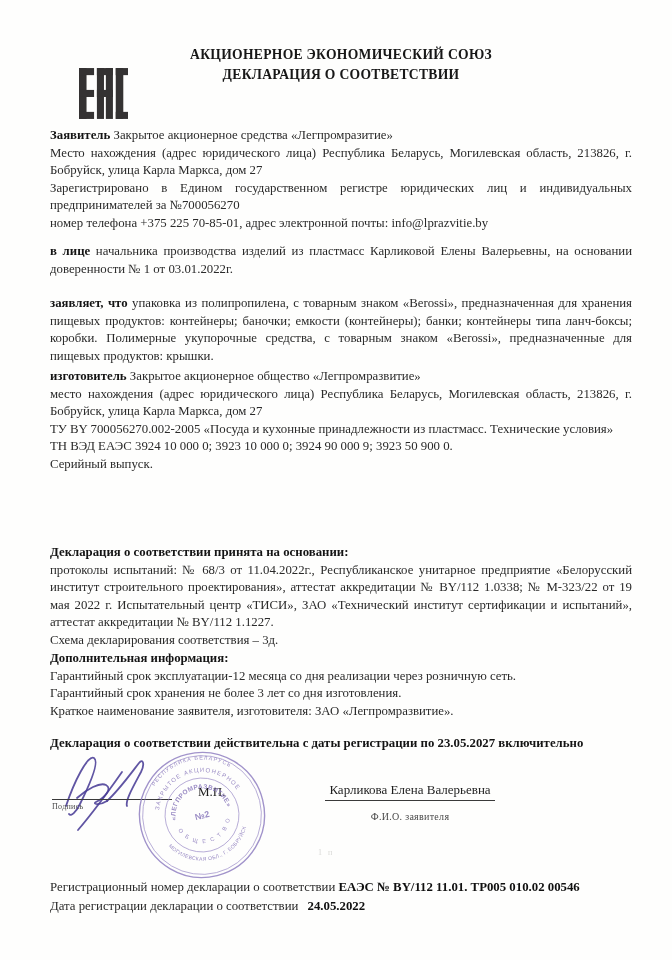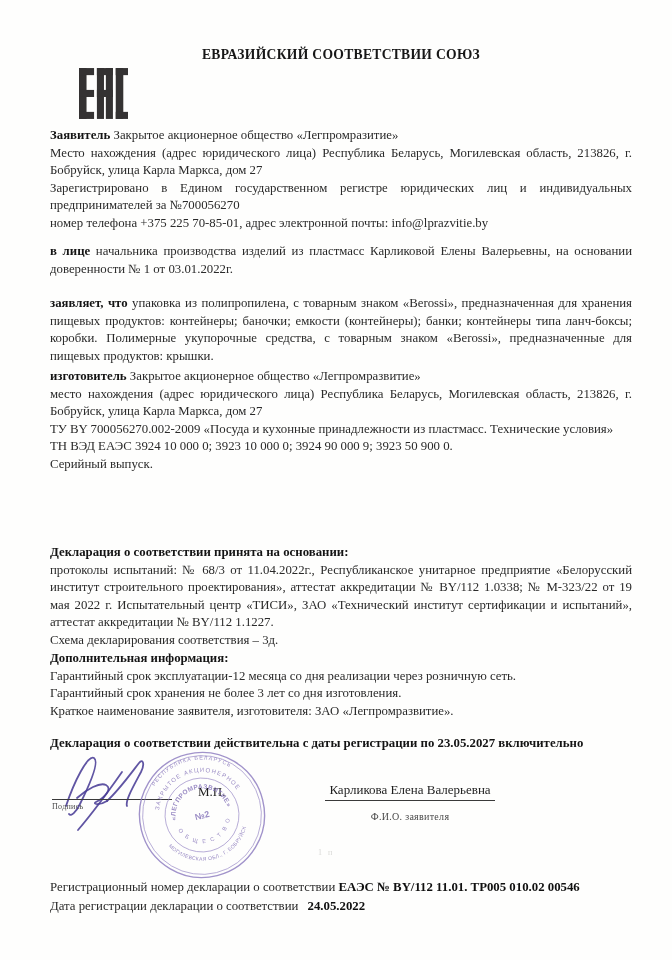--- a/index.html
+++ b/index.html
@@ -60,42 +60,43 @@
     <rect x="28.5" y="0" width="7.5" height="54"></rect>
     <rect x="19" y="0" width="17" height="7.5"></rect>
     <rect x="19" y="23.2" width="17" height="7.5"></rect>
 
     <rect x="39" y="0" width="8" height="54"></rect>
     <rect x="39" y="0" width="13" height="7.5"></rect>
     <rect x="39" y="46.5" width="13" height="7.5"></rect>
   </svg>
 
   <div class="doc-header">
-    <div>ЕВРАЗИЙСКИЙ СООТВЕТСТВИИ СОЮЗ</div>
+    <div>АКЦИОНЕРНОЕ ЭКОНОМИЧЕСКИЙ СОЮЗ</div>
+    <div>ДЕКЛАРАЦИЯ О СООТВЕТСТВИИ</div>
   </div>
 
   <section class="abs" style="top:127px">
-    <div><b>Заявитель</b> <span>Закрытое акционерное общество «Легпромразитие»</span></div>
+    <div><b>Заявитель</b> <span>Закрытое акционерное средства «Легпромразитие»</span></div>
     <div>Место нахождения (адрес юридического лица) Республика Беларусь, Могилевская область, 213826, г. Бобруйск, улица Карла Маркса, дом 27</div>
     <div>Зарегистрировано в Едином государственном регистре юридических лиц и индивидуальных предпринимателей за №700056270</div>
     <div>номер телефона +375 225 70-85-01, адрес электронной почты: info@lprazvitie.by</div>
   </section>
 
   <section class="abs" style="top:243px">
     <b>в лице</b> <span>начальника производства изделий из пластмасс Карликовой Елены Валерьевны, на основании доверенности № 1 от 03.01.2022г.</span>
   </section>
 
   <section class="abs" style="top:295px">
     <b>заявляет, что</b> <span>упаковка из полипропилена, с товарным знаком «Berossi», предназначенная для хранения пищевых продуктов: контейнеры; баночки; емкости (контейнеры); банки; контейнеры типа ланч-боксы; коробки. Полимерные укупорочные средства, с товарным знаком «Berossi», предназначенные для пищевых продуктов: крышки.</span>
   </section>
 
   <section class="abs" style="top:368px">
     <div><b>изготовитель</b> <span>Закрытое акционерное общество «Легпромразвитие»</span></div>
     <div>место нахождения (адрес юридического лица) Республика Беларусь, Могилевская область, 213826, г. Бобруйск, улица Карла Маркса, дом 27</div>
-    <div>ТУ BY 700056270.002-2009 «Посуда и кухонные принадлежности из пластмасс. Технические условия»</div>
+    <div>ТУ BY 700056270.002-2005 «Посуда и кухонные принадлежности из пластмасс. Технические условия»</div>
     <div>ТН ВЭД ЕАЭС 3924 10 000 0; 3923 10 000 0; 3924 90 000 9; 3923 50 900 0.</div>
     <div>Серийный выпуск.</div>
   </section>
 
 
   <section class="abs" style="top:544px">
     <div class="bold-line">Декларация о соответствии принята на основании:</div>
     <div>протоколы испытаний: № 68/3 от 11.04.2022г., Республиканское унитарное предприятие «Белорусский институт строительного проектирования», аттестат аккредитации № BY/112 1.0338; № М-323/22 от 19 мая 2022 г. Испытательный центр «ТИСИ», ЗАО «Технический институт сертификации и испытаний», аттестат аккредитации № BY/112 1.1227.</div>
     <div>Схема декларирования соответствия – 3д.</div>
   </section>

